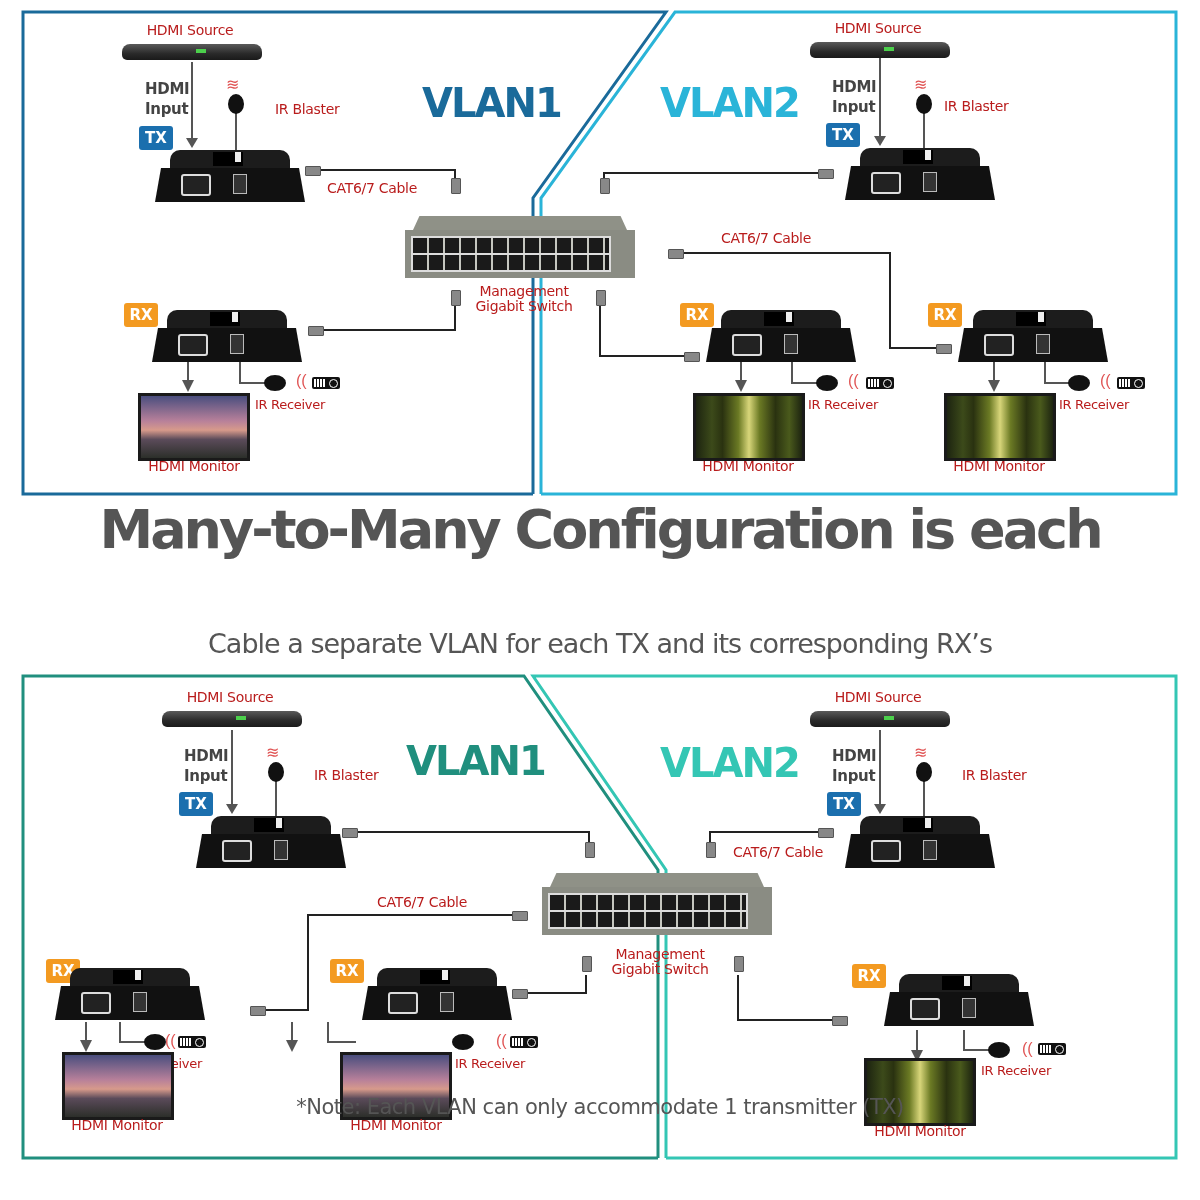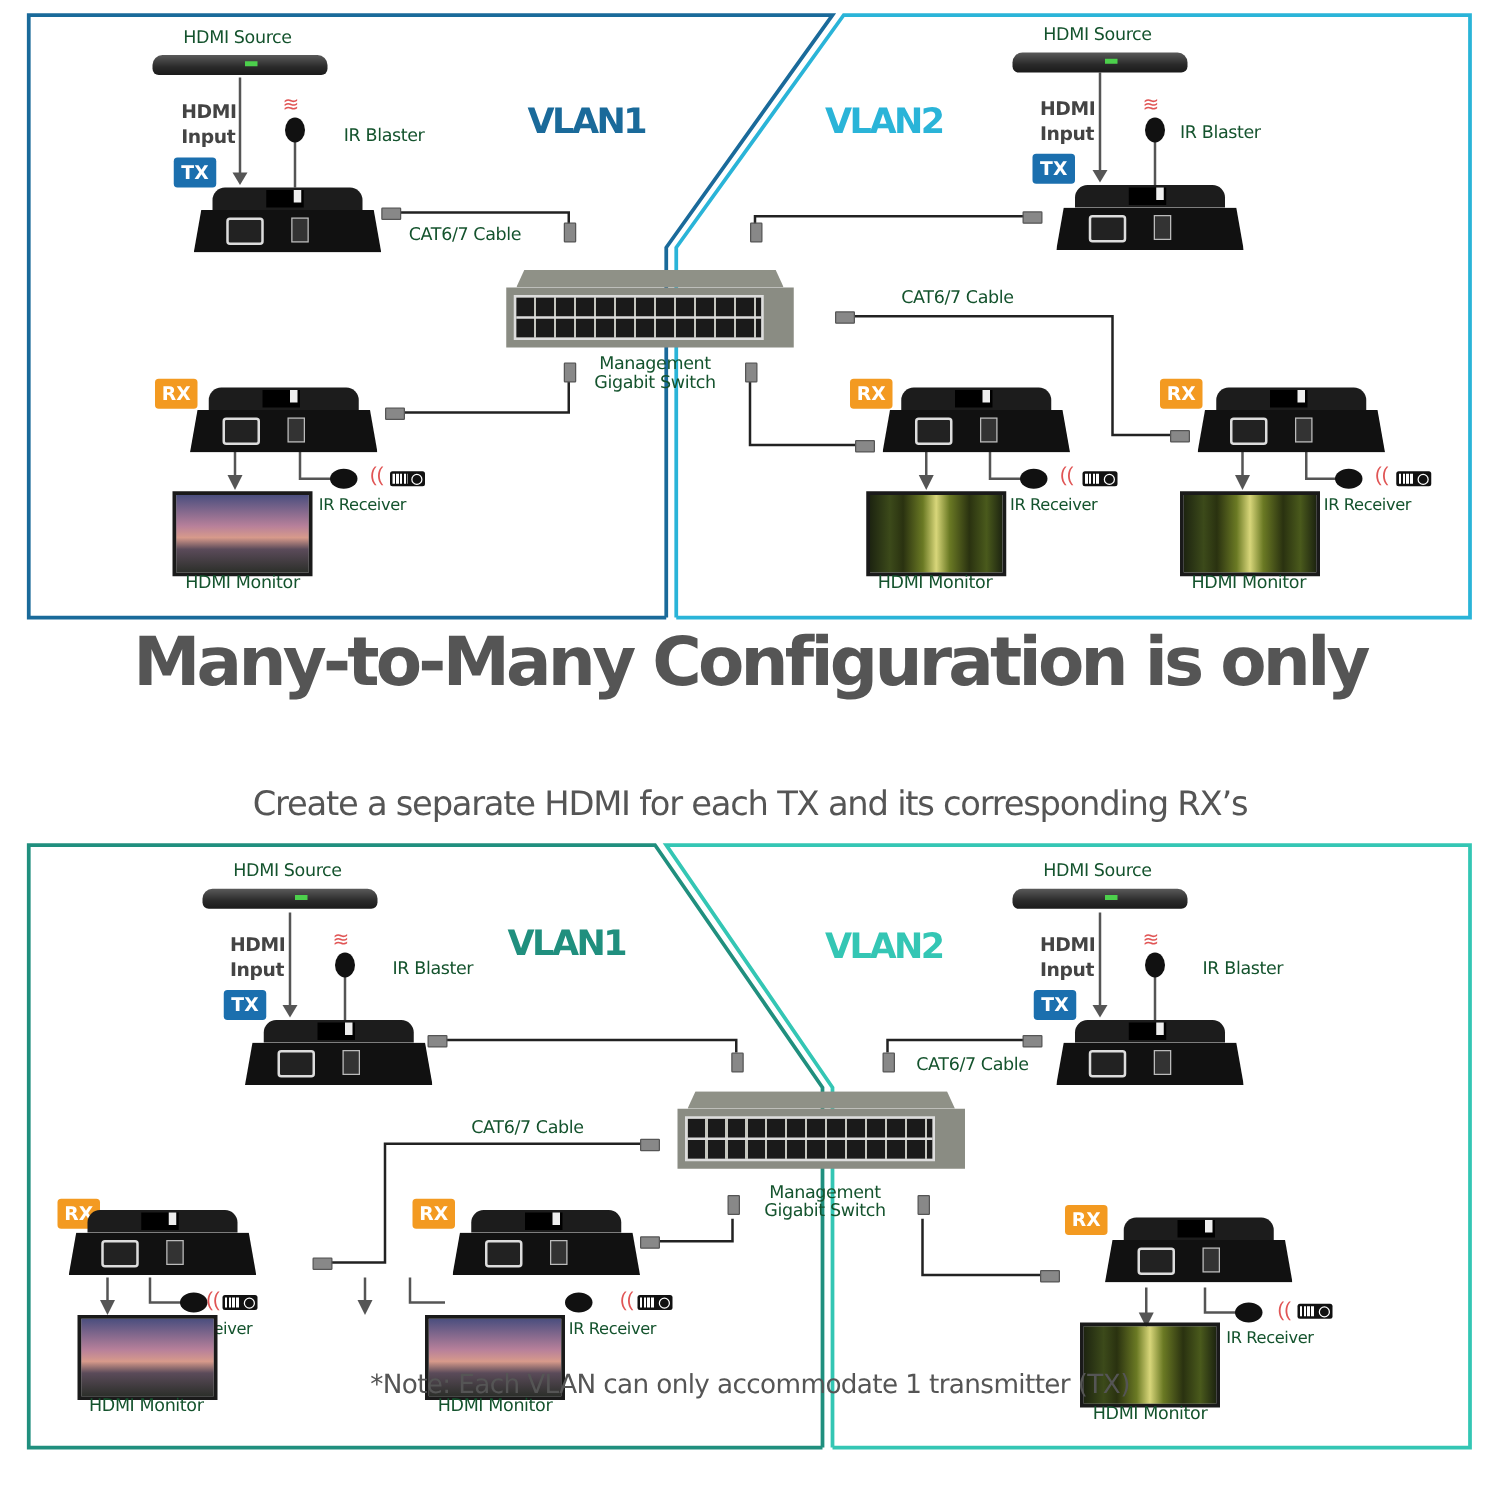--- a/index.html
+++ b/index.html
@@ -1,21 +1,21 @@
 <!DOCTYPE html>
 <html><head>
 <meta charset="utf-8">
 <style>
   html,body{margin:0;padding:0;background:#fff;}
   body{width:1200px;height:1200px;position:relative;overflow:hidden;font-family:"Liberation Sans","DejaVu Sans",sans-serif;color:#555;}
   svg.frame{position:absolute;left:0;top:0;}
-  .lbl{position:absolute;font-size:14px;color:#14532d;white-space:nowrap;font-family:"DejaVu Sans",sans-serif;letter-spacing:-0.3px;}
+  .lbl{position:absolute;font-size:14px;color:#b91c1c;white-space:nowrap;font-family:"DejaVu Sans",sans-serif;letter-spacing:-0.3px;}
   .lbl.c{text-align:center;transform:translateX(-50%);}
   .bold{font-weight:bold;font-size:15px;color:#444;line-height:20px;}
-  .vlan{position:absolute;font-family:"DejaVu Sans",sans-serif;font-weight:bold;font-size:28px;letter-spacing:-2px;}
+  .vlan{position:absolute;font-family:"DejaVu Sans",sans-serif;font-weight:bold;font-size:40px;letter-spacing:-2px;}
   .badge{position:absolute;width:34px;height:24px;border-radius:3px;color:#fff;font-weight:bold;font-size:15px;text-align:center;line-height:24px;font-family:"DejaVu Sans",sans-serif;}
   .tx{background:#1b6fae;}
   .rx{background:#f39a21;}
   .player{position:absolute;width:140px;height:16px;border-radius:8px 8px 5px 5px;background:linear-gradient(#5a5a5a,#2a2a2a 60%,#1a1a1a);}
   .player::after{content:"";position:absolute;left:74px;top:5px;width:10px;height:4px;background:#4cd04c;}
   .box{position:absolute;width:150px;height:52px;}
   .box .top{position:absolute;left:15px;top:0;width:120px;height:18px;background:#1c1c1c;border-radius:10px 10px 0 0;}
   .box .face{position:absolute;left:0;top:18px;width:150px;height:34px;background:#111;clip-path:polygon(4% 0,96% 0,100% 100%,0 100%);}
   .box .hdmi{position:absolute;left:26px;top:24px;width:26px;height:18px;border:2px solid #ddd;border-radius:3px;background:#222;}
   .box .jack{position:absolute;left:78px;top:24px;width:12px;height:18px;border:1px solid #bbb;background:#333;}
@@ -201,23 +201,23 @@
   <div class="plugh" style="left:936px;top:344px;"></div>
   <div class="ir" style="left:1068px;top:375px;"></div>
   <div class="waves" style="left:1100px;top:376px;">((</div>
   <div class="remote" style="left:1117px;top:377px;"></div>
   <div class="lbl" style="left:1059px;top:397px;font-size:13px;">IR Receiver</div>
   <div class="monitor mon-forest" style="left:944px;top:393px;"></div>
   <div class="lbl c" style="left:999px;top:458px;">HDMI Monitor</div>
 </div>
 
 <div class="heading" style="top:500px;font-size:54px;font-weight:bold;letter-spacing:-3px;line-height:60px;">
-  <div>Many-to-Many Configuration is only</div>
+  <div>Many-to-Many Configuration is each</div>
 </div>
-<div class="heading" style="top:628px;font-size:27px;letter-spacing:-1px;">Create a separate HDMI for each TX and its corresponding RX’s</div>
+<div class="heading" style="top:628px;font-size:27px;letter-spacing:-1px;">Cable a separate VLAN for each TX and its corresponding RX’s</div>
 
 <div>
   <div class="vlan" style="left:406px;top:738px;color:#208f7e;">VLAN1</div>
   <div class="vlan" style="left:660px;top:740px;color:#34c6b4;">VLAN2</div>
 
   <div class="lbl c" style="left:230px;top:689px;">HDMI Source</div>
   <div class="player" style="left:162px;top:711px;"></div>
   <div class="lbl bold" style="left:184px;top:746px;"><span>HDMI</span><br><span>Input</span></div>
   <div class="waves" style="left:266px;top:748px;">≋</div>
   <div class="irtop" style="left:268px;top:762px;"></div>

